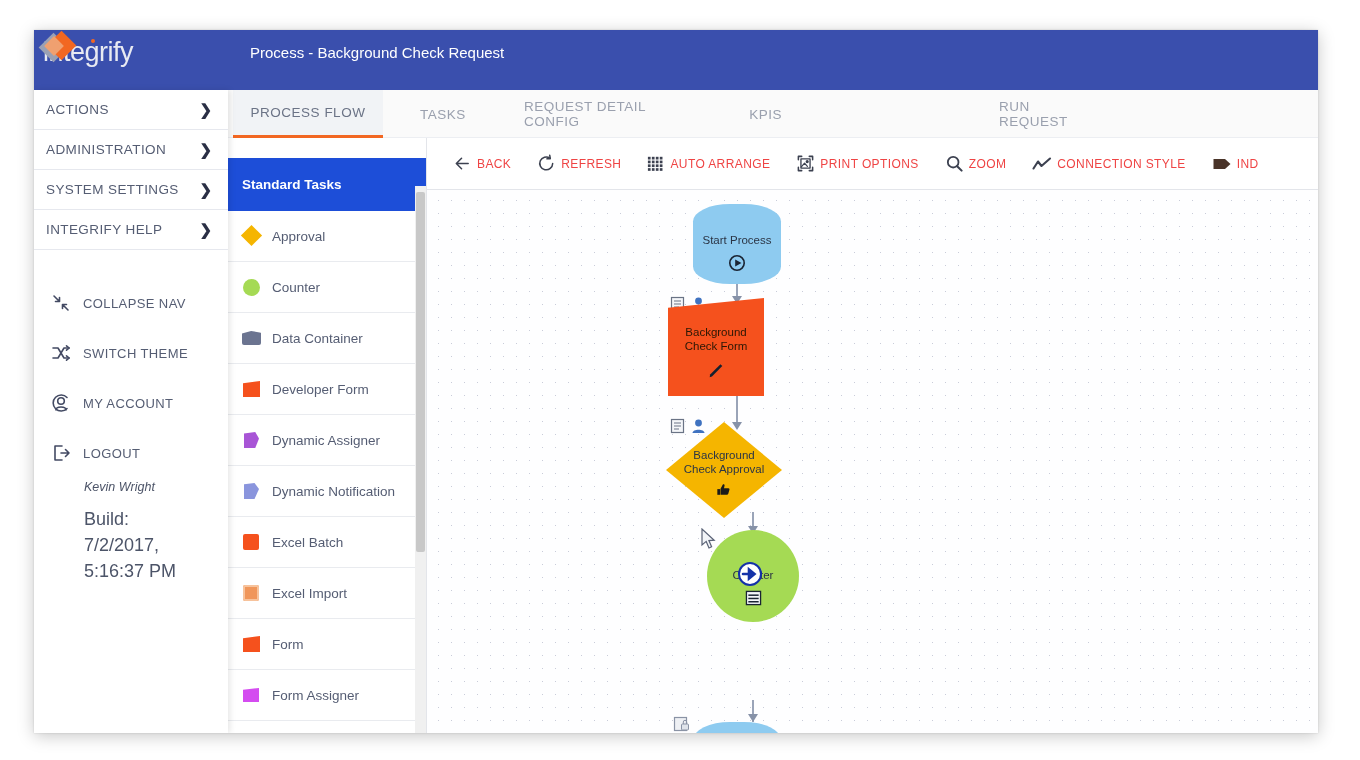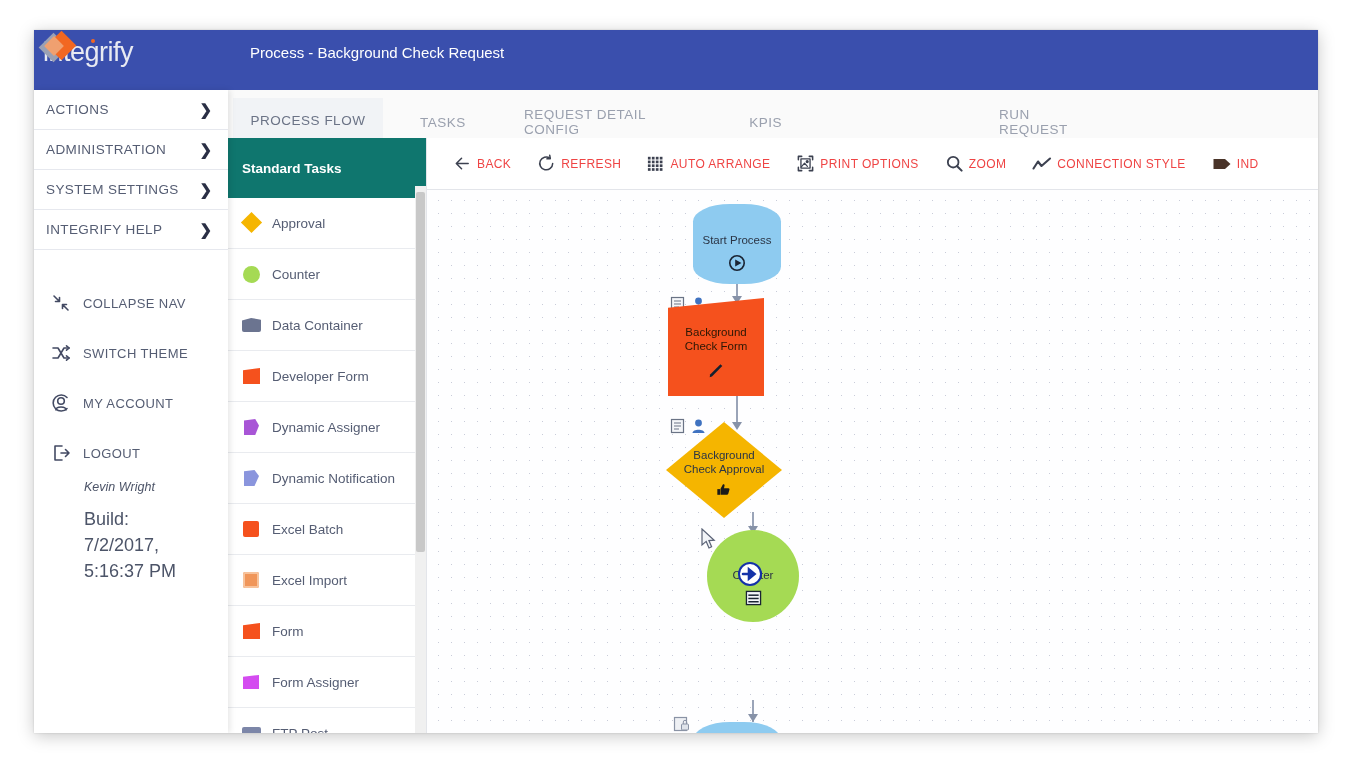--- a/index.html
+++ b/index.html
@@ -92,21 +92,21 @@
   #user-name { font-size: 12.5px; color: #4c5468; margin-bottom: 12px; font-style: italic; }
   #build-info { font-size: 18px; color: #4c5468; line-height: 1.45; width: 100px; }
 
   
   #content {
     position: absolute; left: 194px; top: 60px;
     width: 1090px; height: 643px;
     background: #fafafa;
   }
   #tabbar {
-    position: absolute; left: 0; top: 8px;
+    position: absolute; left: 0; top: 0;
     width: 1090px; height: 48px;
     background: #fafafa;
     border-bottom: 1px solid #eceef2;
   }
   .tab {
     position: absolute; top: 0; height: 48px;
     display: flex; align-items: center; justify-content: center;
     font-size: 13.5px; color: #9aa0ae; letter-spacing: 0.5px;
     cursor: pointer; padding: 0 16px;
   }
@@ -118,24 +118,24 @@
 
   
   #palette {
     position: absolute; left: 0; top: 48px;
     width: 199px; height: 595px;
     background: #ffffff;
     border-right: 1px solid #e3e5ea;
     overflow: hidden;
   }
   #palette-header {
-    height: 60px; background: #0f766e;
+    height: 53px; background: #1d4ed8;
     display: flex; align-items: center;
     padding-left: 14px;
-    color: #ffffff; font-size: 13.5px; font-weight: bold;
+    color: #ffffff; font-size: 13.5px; font-weight: bold; margin-top: 20px;
   }
   .palette-item {
     height: 51px; border-bottom: 1px solid #e9ebef;
     display: flex; align-items: center; padding-left: 14px;
     cursor: pointer;
   }
   .pal-icon {
     width: 20px; height: 18px; margin-right: 10px; position: relative; flex: 0 0 auto;
   }
   .pal-label { font-size: 13.5px; color: #555d73; }

